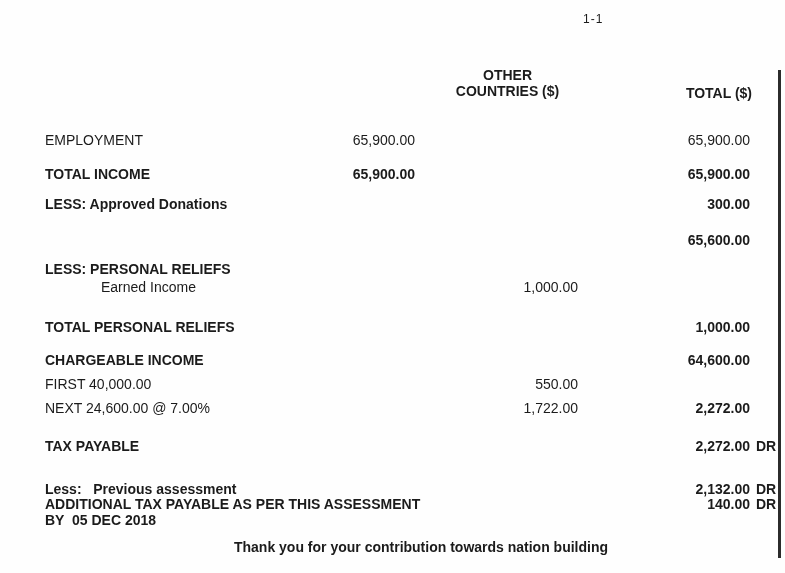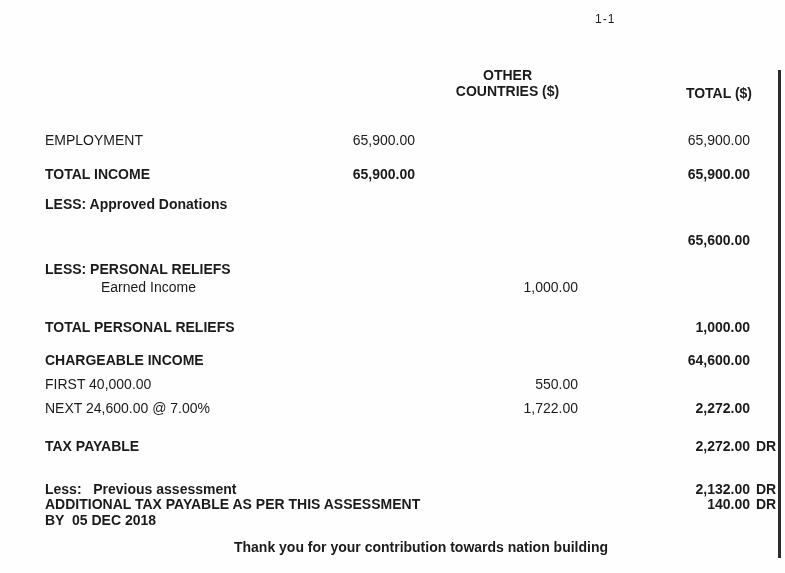--- a/index.html
+++ b/index.html
@@ -7,21 +7,21 @@
     position:relative;
     width:785px;height:573px;
     background:#fefefe;
     color:#1b1b1b;
     font-family:"Liberation Sans","DejaVu Sans",sans-serif;
     font-size:14px;
     overflow:hidden;
   }
   .abs{position:absolute;line-height:16px;}
   .b{font-weight:bold;}
-  .pagenum{top:11px;left:595px;font-size:12px;letter-spacing:1px;}
+  .pagenum{top:11px;left:583px;font-size:12px;letter-spacing:1px;}
   
   .h-spore{top:85px;left:277px;width:138px;text-align:right;}
   .h-other{top:67px;left:435px;width:145px;text-align:center;}
   .h-total{top:85px;left:610px;width:142px;text-align:right;}
   
   .row{position:absolute;left:0;width:785px;height:17px;margin-top:12px;}
   .cell{position:absolute;top:0;line-height:16px;}
   .c1{left:45px;white-space:pre;}
   .c1.indent{left:101px;}
   .c2{left:277px;width:138px;text-align:right;}
@@ -56,20 +56,21 @@
   </div>
 
   <div class="row r1 b">
     <span class="cell c1">TOTAL INCOME</span>
     <span class="cell c2">65,900.00</span>
     <span class="cell c4">65,900.00</span>
   </div>
 
   <div class="row r2 b">
     <span class="cell c1">LESS: Approved Donations</span>
+    <span class="cell c4">300.00</span>
   </div>
 
   <div class="row r3 b">
     <span class="cell c4">65,600.00</span>
   </div>
 
   <div class="row r4 b">
     <span class="cell c1">LESS: PERSONAL RELIEFS</span>
   </div>
 

